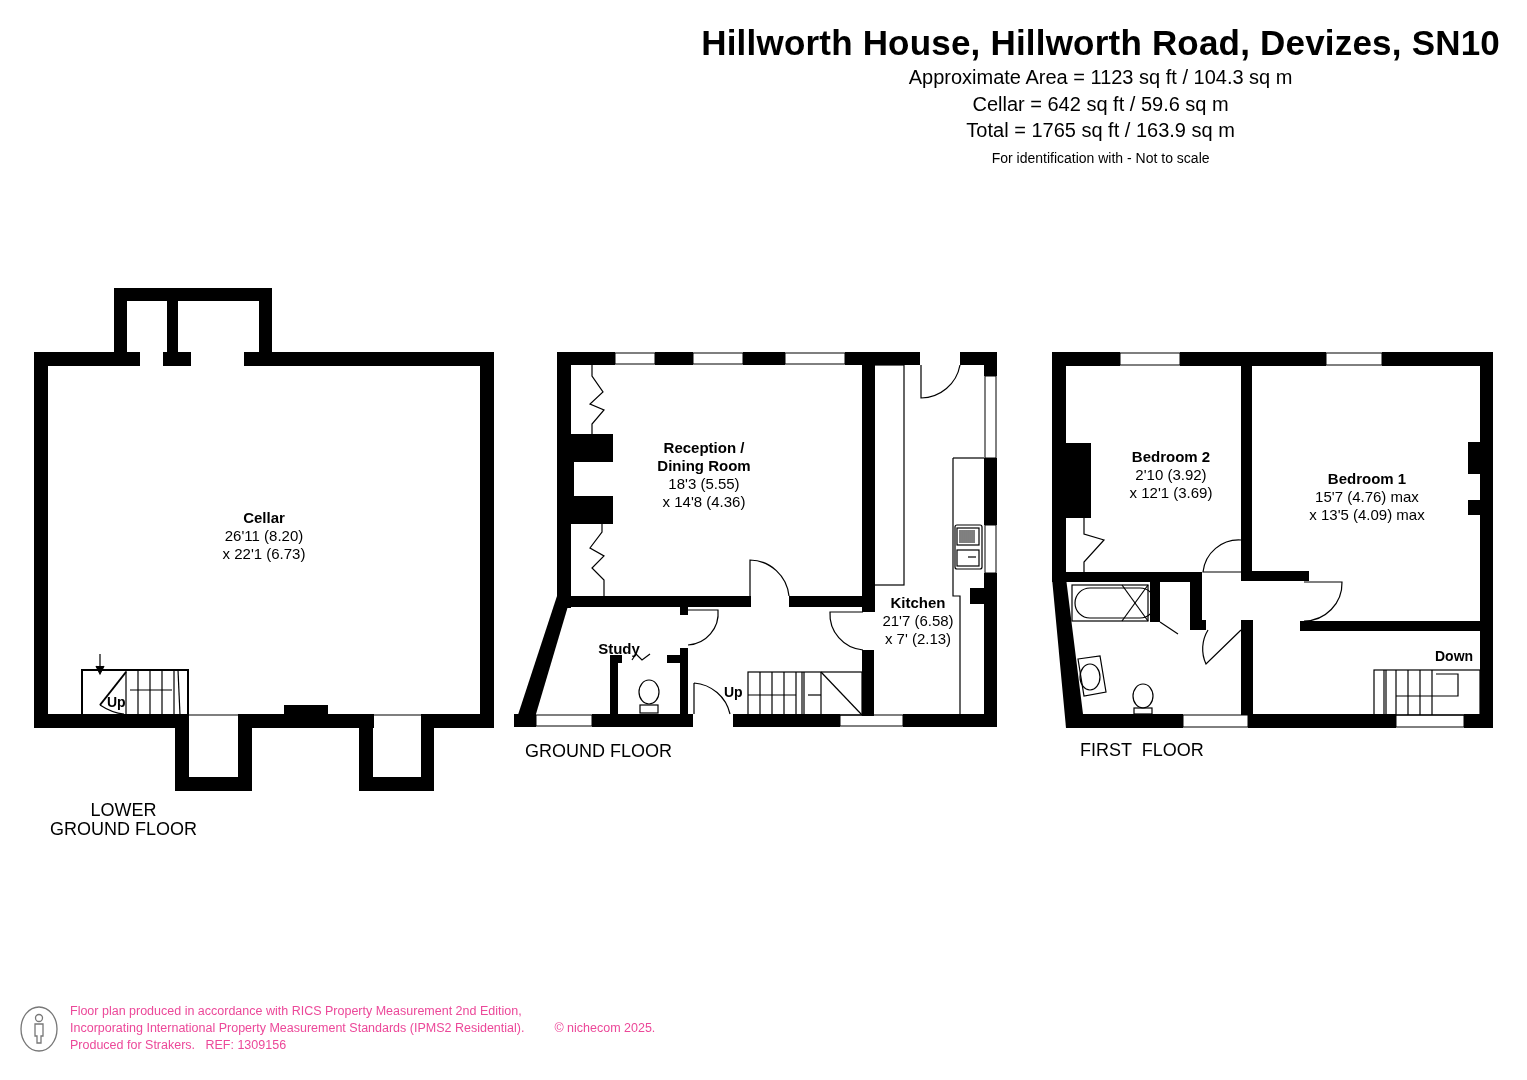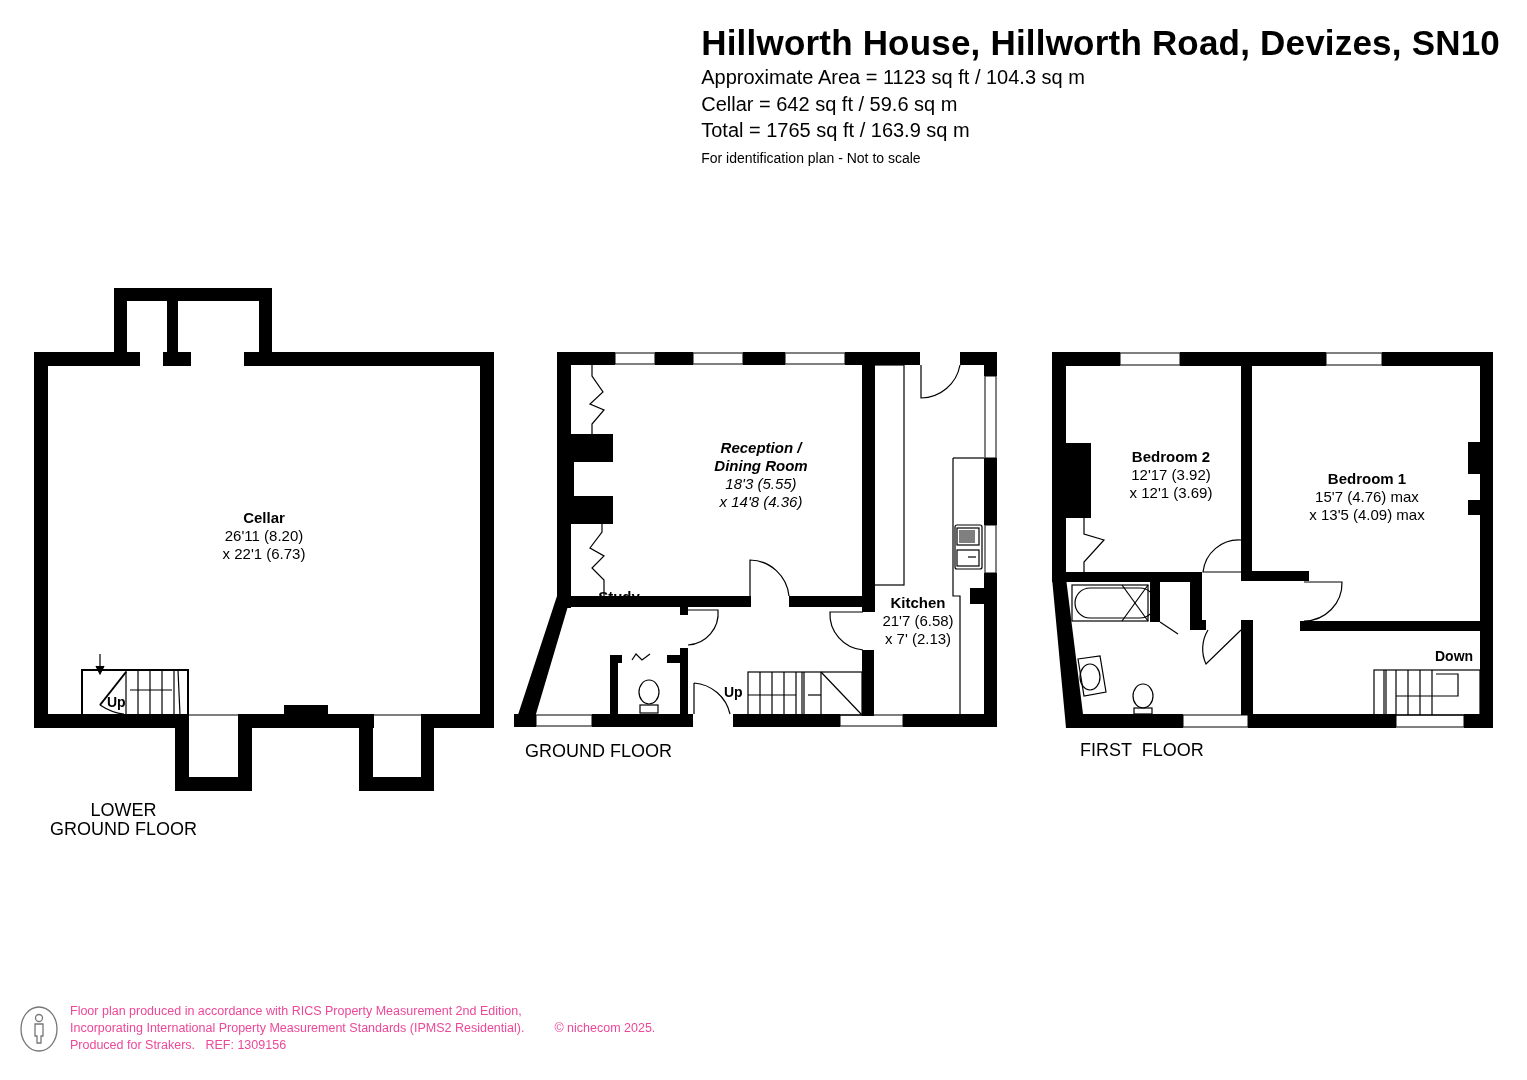--- a/index.html
+++ b/index.html
@@ -1,17 +1,17 @@
 <!DOCTYPE html>
 <html><head>
 <meta charset="utf-8">
 <style>
   html, body { margin:0; padding:0; background:#ffffff; }
   body { width:1527px; height:1080px; position:relative; overflow:hidden; font-family:"Liberation Sans", sans-serif; color:#000; }
-  .header { position:absolute; right:27px; top:22px; text-align:left;margin-left:44px; }
+  .header { position:absolute; right:27px; top:22px; text-align:center;margin-left:44px; }
   .title { font-size:35px; font-weight:bold; letter-spacing:0.2px; line-height:42px; margin:0; }
   .area-line { font-size:20px; line-height:26.5px; }
   .note { font-size:14px; line-height:24px; margin-top:2px; }
   svg.plan { position:absolute; left:0; top:0; }
   .room-label { position:absolute; text-align:center; font-size:15px; line-height:18px; transform:translateX(-50%); white-space:nowrap; }
   .room-label .rn { font-weight:bold; display:block; }
   .room-label .rd { display:block; }
   .floor-label { position:absolute; font-weight:normal; font-size:18px; line-height:19px; text-align:center; white-space:nowrap; }
   .stair-label { position:absolute; font-weight:bold; font-size:14px; }
   .footer { position:absolute; left:20px; top:1003px; display:flex; align-items:center; }
@@ -20,21 +20,21 @@
   .footer-copy { margin-left:30px; }
 </style>
 </head>
 <body>
 
 <div class="header">
   <div class="title">Hillworth House, Hillworth Road, Devizes, SN10</div>
   <div class="area-line">Approximate Area = 1123 sq ft / 104.3 sq m</div>
   <div class="area-line">Cellar = 642 sq ft / 59.6 sq m</div>
   <div class="area-line">Total = 1765 sq ft / 163.9 sq m</div>
-  <div class="note">For identification plan - Not to scale</div>
+  <div class="note">For identification with - Not to scale</div>
 </div>
 
 <svg class="plan" width="1527" height="1080" viewBox="0 0 1527 1080">
 
   <g fill="#000">
 
     <rect x="114" y="288" width="158" height="13"></rect>
     <rect x="114" y="288" width="13" height="78"></rect>
     <rect x="259" y="288" width="13" height="78"></rect>
     <rect x="167" y="288" width="11" height="78"></rect>
@@ -243,40 +243,40 @@
   <span class="rn">Cellar</span>
   <span class="rd">26'11 (8.20)</span>
   <span class="rd">x 22'1 (6.73)</span>
 </div>
 <div class="stair-label" style="left:107px; top:694px;">Up</div>
 <div class="floor-label" style="left:46px; top:801px; width:155px;">
   <div>LOWER</div>
   <div>GROUND FLOOR</div>
 </div>
 
-<div class="room-label" style="left:761px; top:439px;font-style:italic;">
+<div class="room-label" style="left:704px; top:439px;">
   <span class="rn">Reception /</span>
   <span class="rn">Dining Room</span>
   <span class="rd">18'3 (5.55)</span>
   <span class="rd">x 14'8 (4.36)</span>
 </div>
 <div class="room-label" style="left:918px; top:594px;">
   <span class="rn">Kitchen</span>
   <span class="rd">21'7 (6.58)</span>
   <span class="rd">x 7' (2.13)</span>
 </div>
-<div class="room-label" style="left:619px; top:588px;">
+<div class="room-label" style="left:619px; top:640px;">
   <span class="rn">Study</span>
 </div>
 <div class="stair-label" style="left:724px; top:684px;">Up</div>
 <div class="floor-label" style="left:525px; top:742px;">GROUND FLOOR</div>
 
 <div class="room-label" style="left:1171px; top:448px;">
   <span class="rn">Bedroom 2</span>
-  <span class="rd">12'17 (3.92)</span>
+  <span class="rd">2'10 (3.92)</span>
   <span class="rd">x 12'1 (3.69)</span>
 </div>
 <div class="room-label" style="left:1367px; top:470px;">
   <span class="rn">Bedroom 1</span>
   <span class="rd">15'7 (4.76) max</span>
   <span class="rd">x 13'5 (4.09) max</span>
 </div>
 <div class="stair-label" style="left:1435px; top:648px;">Down</div>
 <div class="floor-label" style="left:1080px; top:741px; white-space:pre;">FIRST  FLOOR</div>
 

